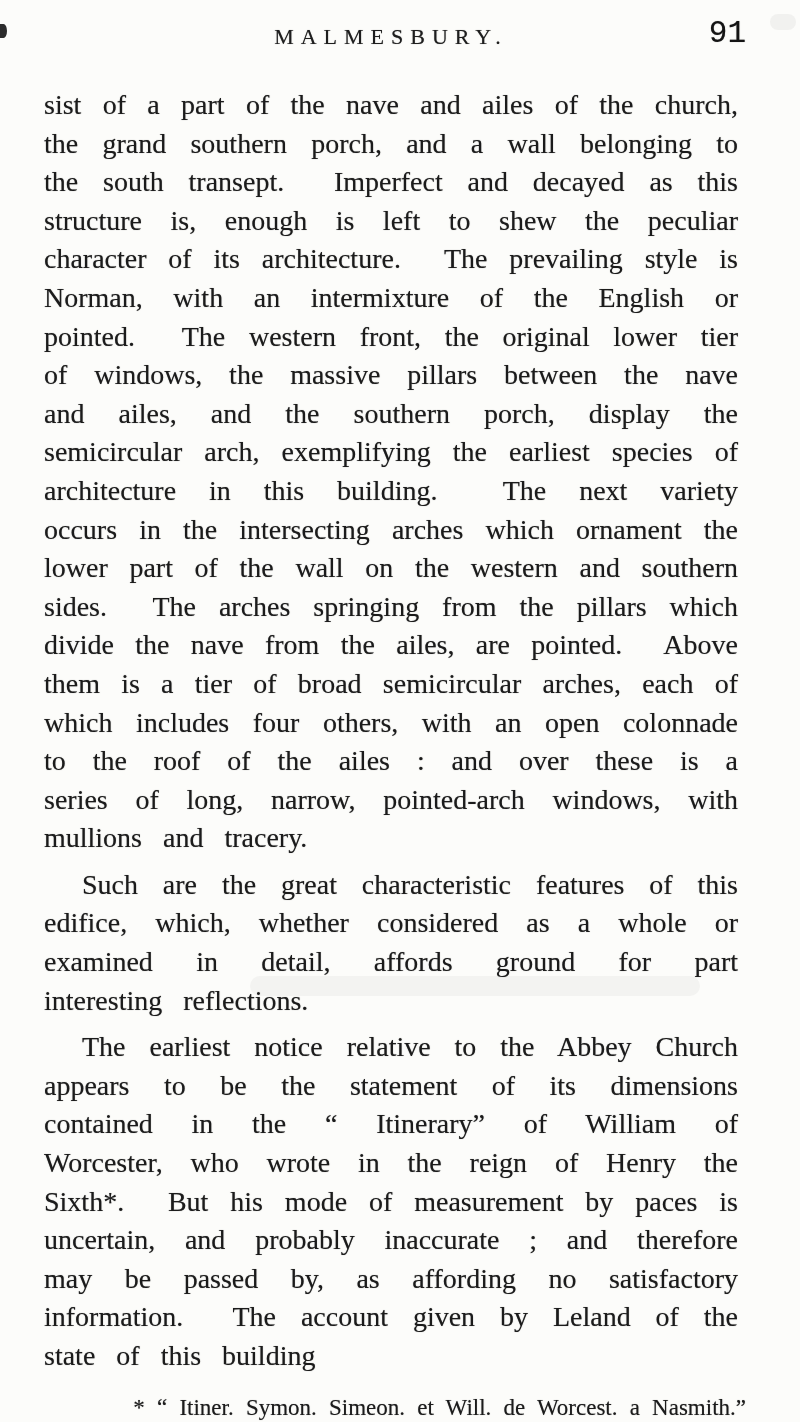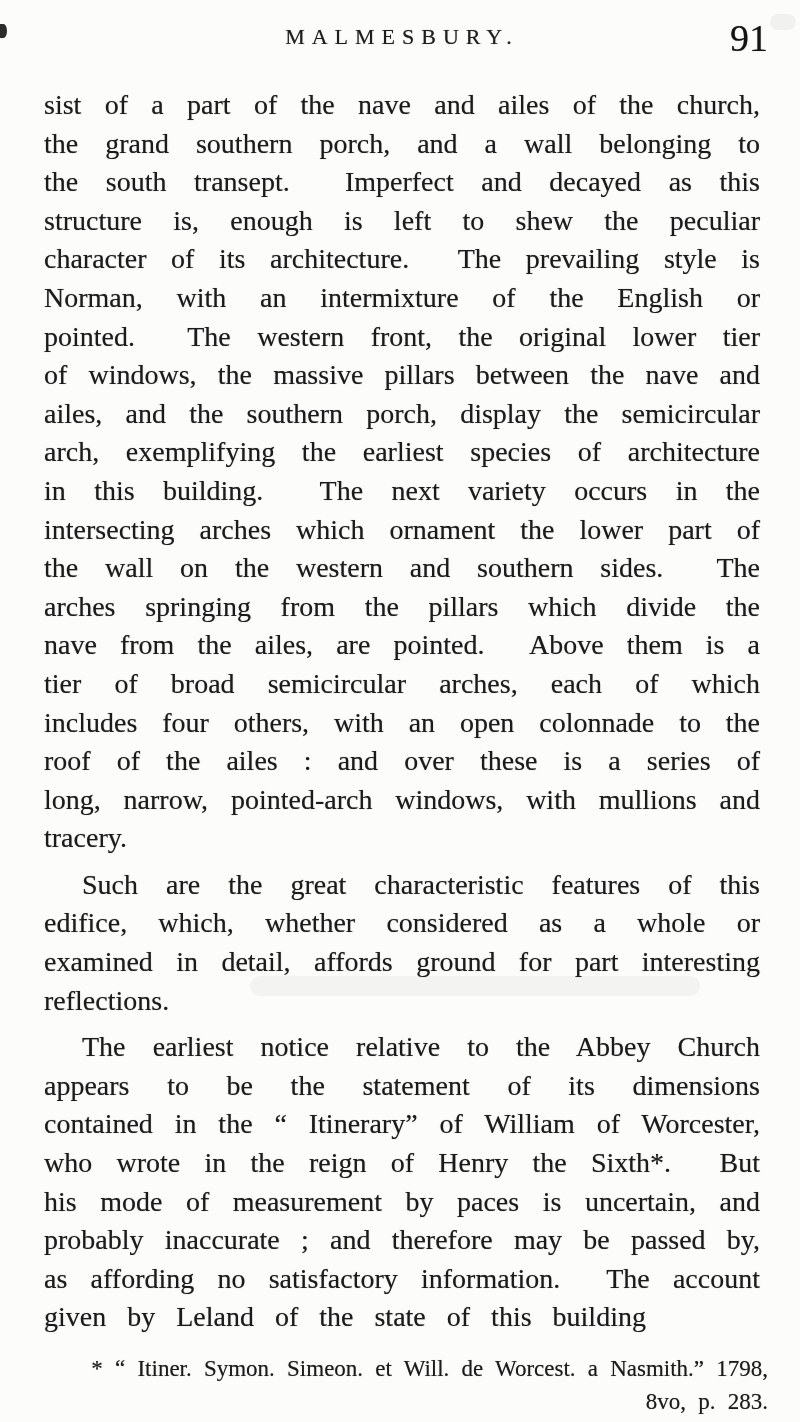--- a/index.html
+++ b/index.html
@@ -5,21 +5,21 @@
   html, body {
     margin: 0;
     padding: 0;
     background: #fcfcfa;
   }
   .page {
     position: relative;
     width: 800px;
     height: 1422px;
     box-sizing: border-box;
-    padding: 20px 32px 0 36px;
+    padding: 20px 54px 0 36px;
     background: #fcfcfa;
     font-family: "Liberation Serif", "DejaVu Serif", serif;
     color: #1b1b1b;
     overflow: hidden;
   }
   
   .running-header {
     position: relative;
     height: 34px;
   }
@@ -31,23 +31,24 @@
     font-size: 22px;
     letter-spacing: 7px;
     color: #1e1e1e;
     white-space: nowrap;
     text-shadow: 0 0 0.8px rgba(20,20,20,0.55);
   }
   .page-number {
     position: absolute;
     right: 0;
     top: -4px;
-    font-size: 38px;
+    font-size: 31px;
     color: #141414;
     text-shadow: 0 0 0.8px rgba(20,20,20,0.55);
+    font-family: Liberation Mono, monospace;
   }
   
   .body-text {
     margin-top: 32px;
     font-size: 28px;
     line-height: 38.6px;
     text-align: justify;
     word-spacing: 0.5em;
     text-shadow: 0 0 0.9px rgba(25,25,25,0.5);
   }

